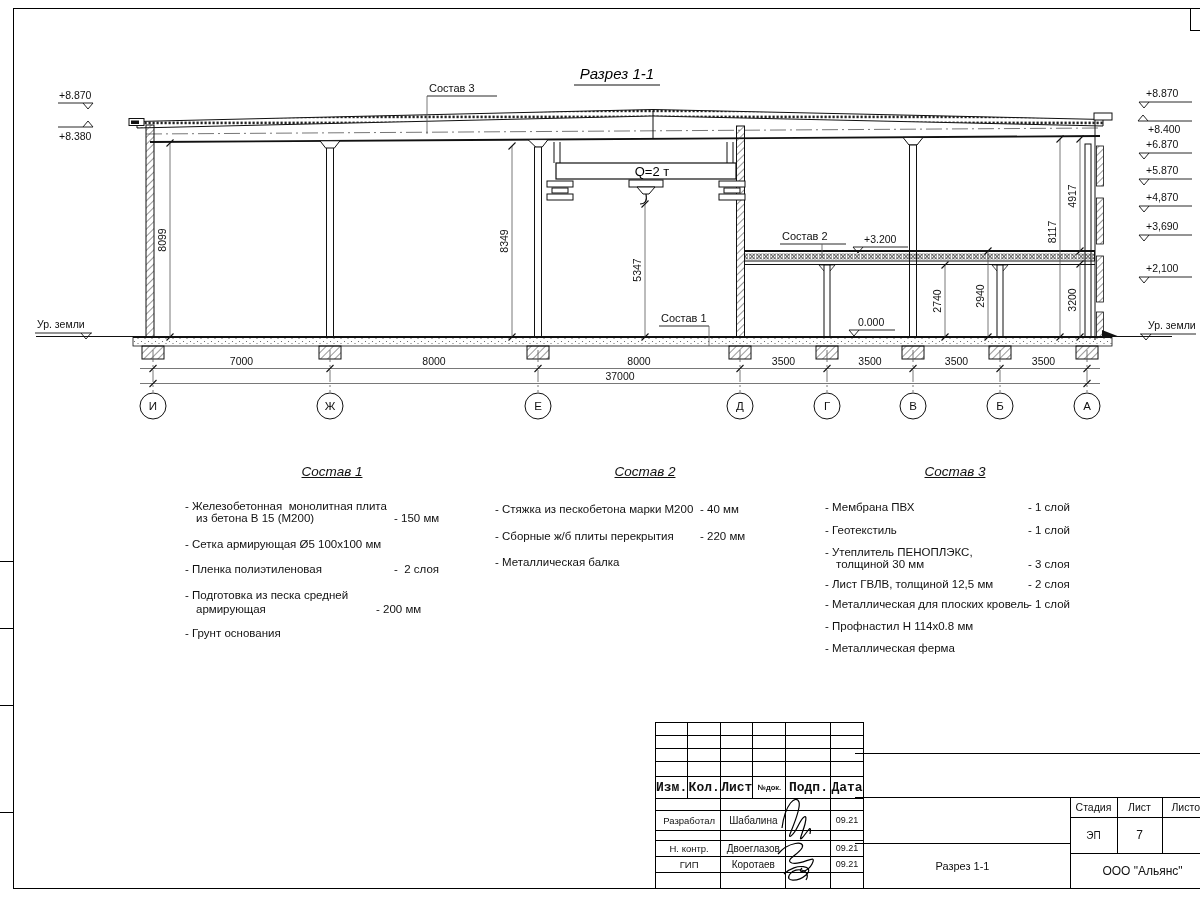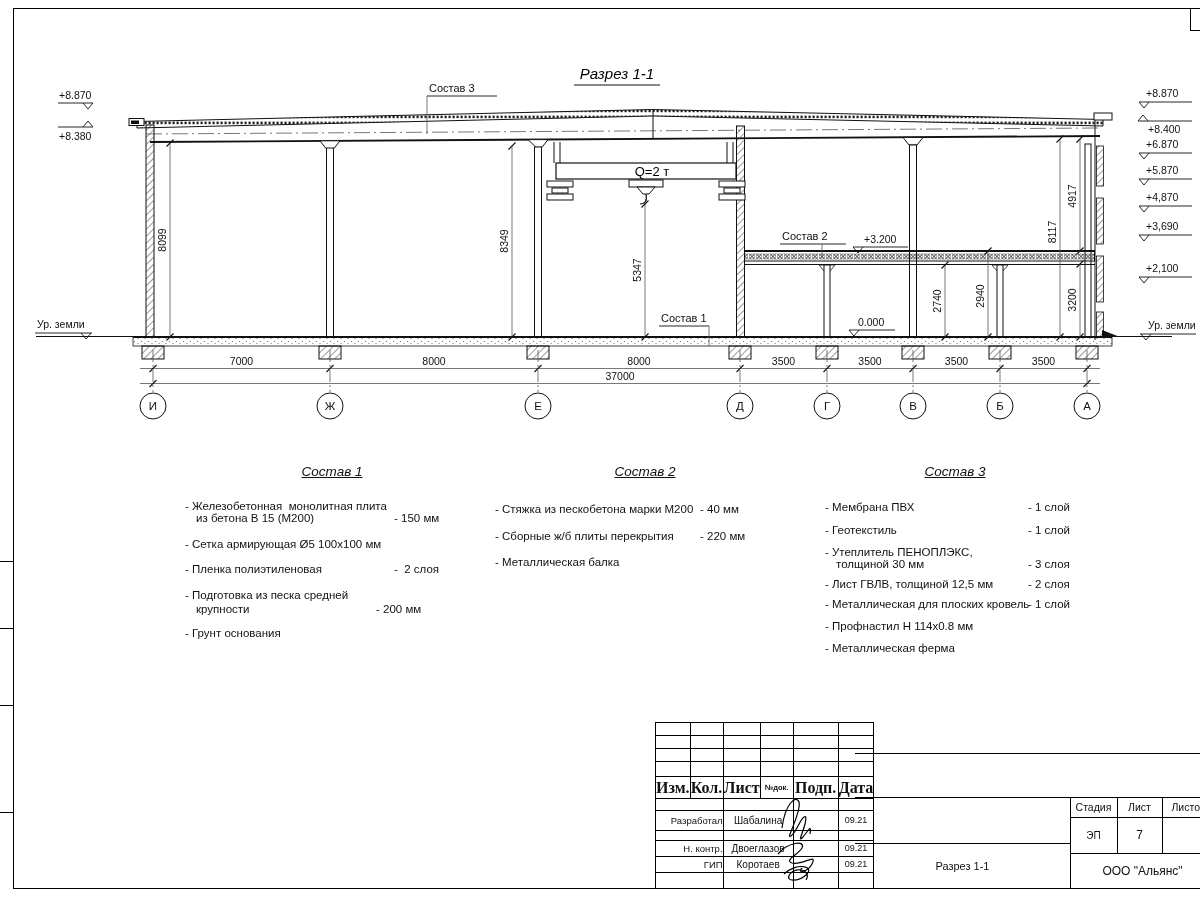--- a/index.html
+++ b/index.html
@@ -8,22 +8,22 @@
   .hline{position:absolute;border-top:1.4px solid #000}
   .vline{position:absolute;border-left:1.4px solid #000}
   .thin-h{position:absolute;border-top:1px solid #000}
   .t{position:absolute;white-space:pre;font-size:11.5px;line-height:1.15}
   .heading{position:absolute;font-style:italic;font-size:13.5px;text-decoration:underline;
            text-align:center;width:120px}
   .drawsvg{position:absolute;left:0;top:0}
   table.tb{position:absolute;left:655px;top:722px;border-collapse:collapse;table-layout:fixed}
   table.tb td{border:1px solid #000;padding:0;margin:0;text-align:center;vertical-align:middle;
               overflow:hidden;font-size:10px;line-height:1}
-  table.tb td.role{text-align:right;padding-left:2px;font-size:9.5px}
-  table.tb td.hdr{font-size:16px;font-weight:bold;font-family:Liberation Serif, serif}
+  table.tb td.role{text-align:center;padding-left:2px;font-size:9.5px}
+  table.tb td.hdr{font-size:13px;font-weight:bold;font-family:Liberation Mono, monospace}
   table.tb td.hdr-small{font-size:7.5px;font-weight:bold}
   table.tb td.date{font-size:9px}
   .cell{position:absolute;display:flex;align-items:center;justify-content:center;font-size:11px}
   .sig-overlay{position:absolute;pointer-events:none}
 </style>
 </head>
 <body>
 
 <div class="page">
 
@@ -284,21 +284,21 @@
 
   <div>
     <div class="heading" style="left:272px;top:464px">Состав 1</div>
     <div class="t" style="left:185px;top:500px">- Железобетонная  монолитная плита</div>
     <div class="t" style="left:196px;top:512px">из бетона В 15 (М200)</div>
     <div class="t" style="left:394px;top:512px">- 150 мм</div>
     <div class="t" style="left:185px;top:538px">- Сетка армирующая Ø5 100х100 мм</div>
     <div class="t" style="left:185px;top:563px">- Пленка полиэтиленовая</div>
     <div class="t" style="left:394px;top:563px">-  2 слоя</div>
     <div class="t" style="left:185px;top:589px">- Подготовка из песка средней</div>
-    <div class="t" style="left:196px;top:603px">крупности</div>
+    <div class="t" style="left:196px;top:603px">армирующая</div>
     <div class="t" style="left:376px;top:603px">- 200 мм</div>
     <div class="t" style="left:185px;top:627px">- Грунт основания</div>
   </div>
 
   <div>
     <div class="heading" style="left:585px;top:464px">Состав 2</div>
     <div class="t" style="left:495px;top:503px">- Стяжка из пескобетона марки М200</div>
     <div class="t" style="left:700px;top:503px">- 40 мм</div>
     <div class="t" style="left:495px;top:530px">- Сборные ж/б плиты перекрытия</div>
     <div class="t" style="left:700px;top:530px">- 220 мм</div>

